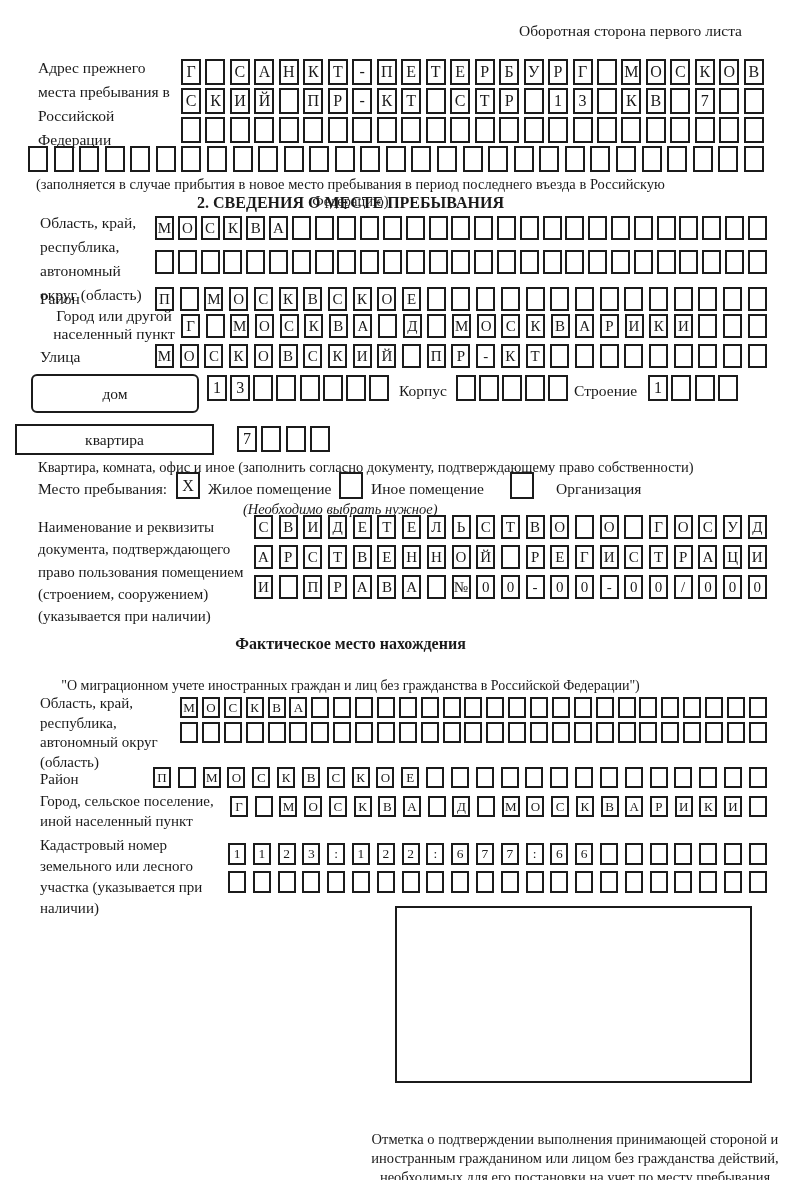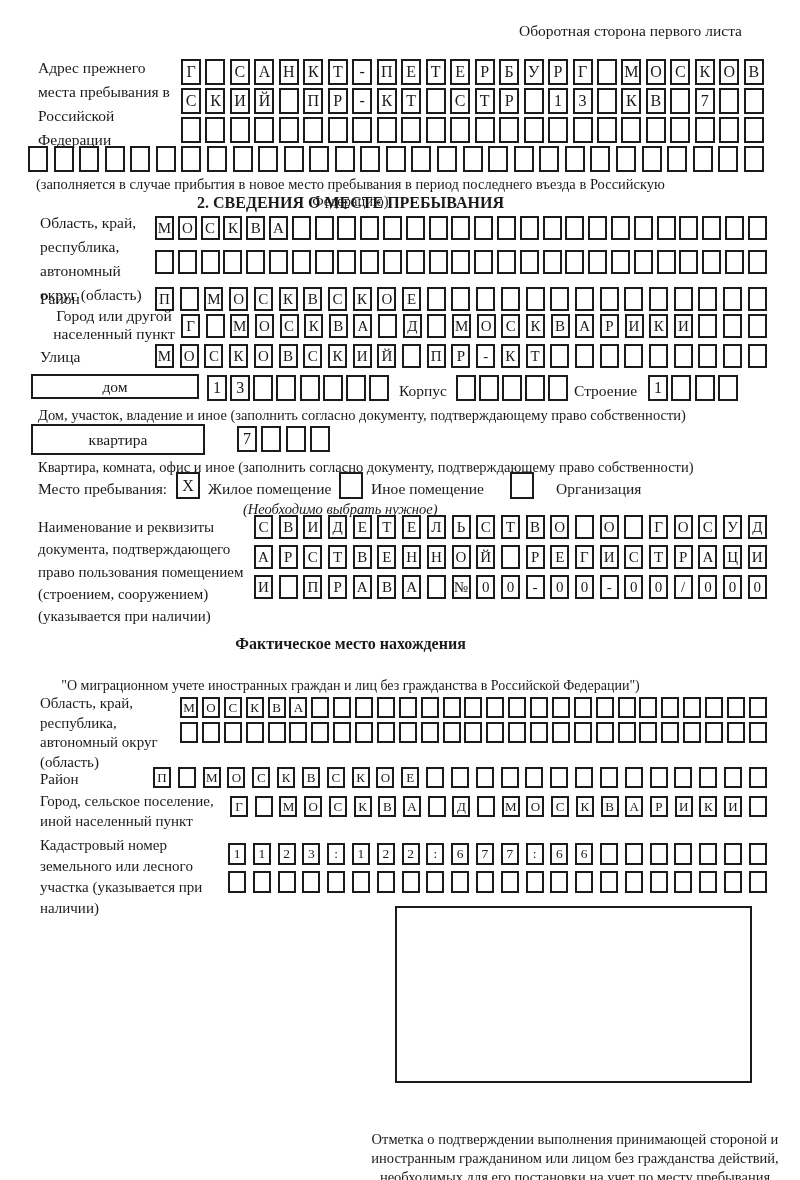--- a/index.html
+++ b/index.html
@@ -292,21 +292,21 @@
       <span class="cell"></span>
       <span class="cell"></span>
       <span class="cell"></span>
       <span class="cell"></span>
       <span class="cell"></span>
       <span class="cell"></span>
       <span class="cell"></span>
       <span class="cell"></span>
     </div>
 
-  <div class="abs widebox" style="left:31px;top:374px;width:168px;height:25px;">дом</div>
+  <div class="abs widebox" style="left:31px;top:374px;width:168px;height:39px;border-radius:6px;">дом</div>
   <div class="abs cells sz-a" style="left:207px;top:375px;width:182px;">
       <span class="cell">1</span>
       <span class="cell">3</span>
       <span class="cell"></span>
       <span class="cell"></span>
       <span class="cell"></span>
       <span class="cell"></span>
       <span class="cell"></span>
       <span class="cell"></span>
     </div>
@@ -318,23 +318,22 @@
       <span class="cell"></span>
       <span class="cell"></span>
     </div>
   <div class="abs lbl" style="left:574px;top:379px;">Строение</div>
   <div class="abs cells sz-a" style="left:648px;top:375px;width:90px;">
       <span class="cell">1</span>
       <span class="cell"></span>
       <span class="cell"></span>
       <span class="cell"></span>
     </div>
-  <div class="abs note" style="left:38px;top:407px;">Дом, участок, владение и иное (заполнить согласно документу, подтверждающему право собственности)</div>
-
-  <div class="abs widebox" style="left:31px;top:424px;width:174px;height:31px;">квартира</div>
+
+  <div class="abs widebox" style="left:15px;top:424px;width:199px;height:31px;">квартира</div>
   <div class="abs cells sz-a" style="left:237px;top:426px;width:93px;">
       <span class="cell">7</span>
       <span class="cell"></span>
       <span class="cell"></span>
       <span class="cell"></span>
     </div>
   <div class="abs note" style="left:38px;top:459px;">Квартира, комната, офис и иное (заполнить согласно документу, подтверждающему право собственности)</div>
 
   <div class="abs lbl" style="left:38px;top:477px;">Место пребывания:</div>
   <div class="abs chk" style="left:176px;top:472px;">X</div>

